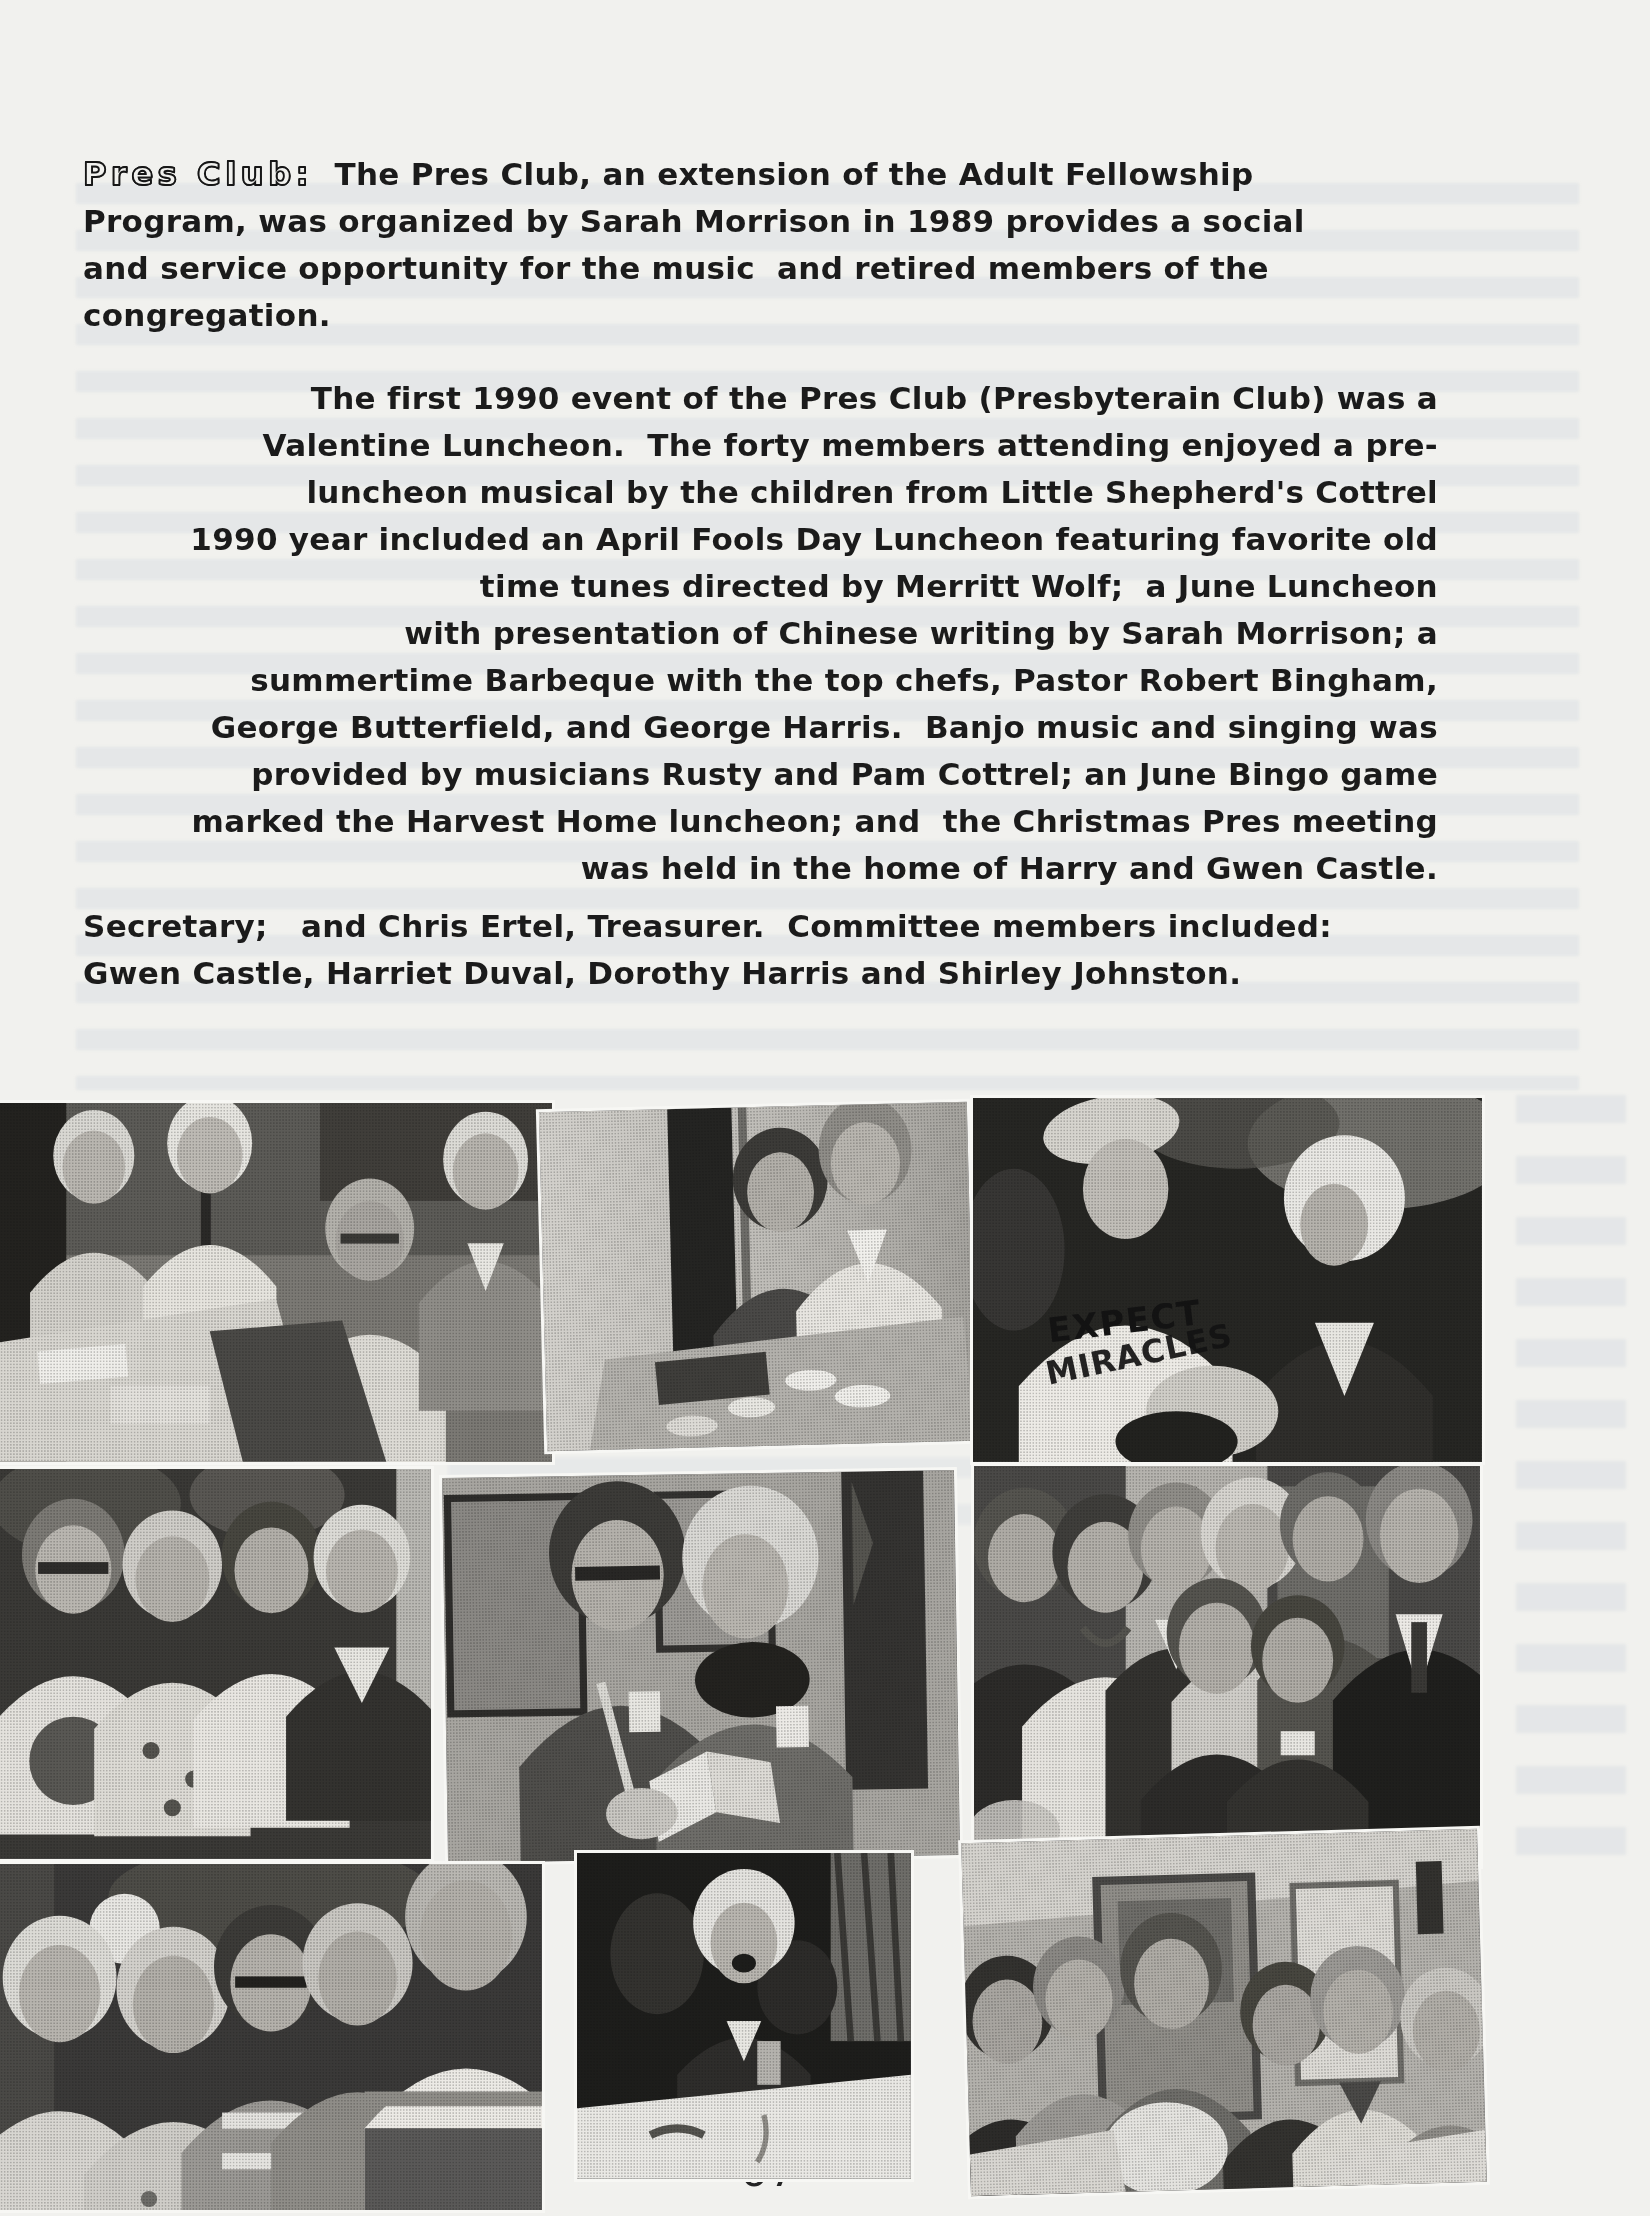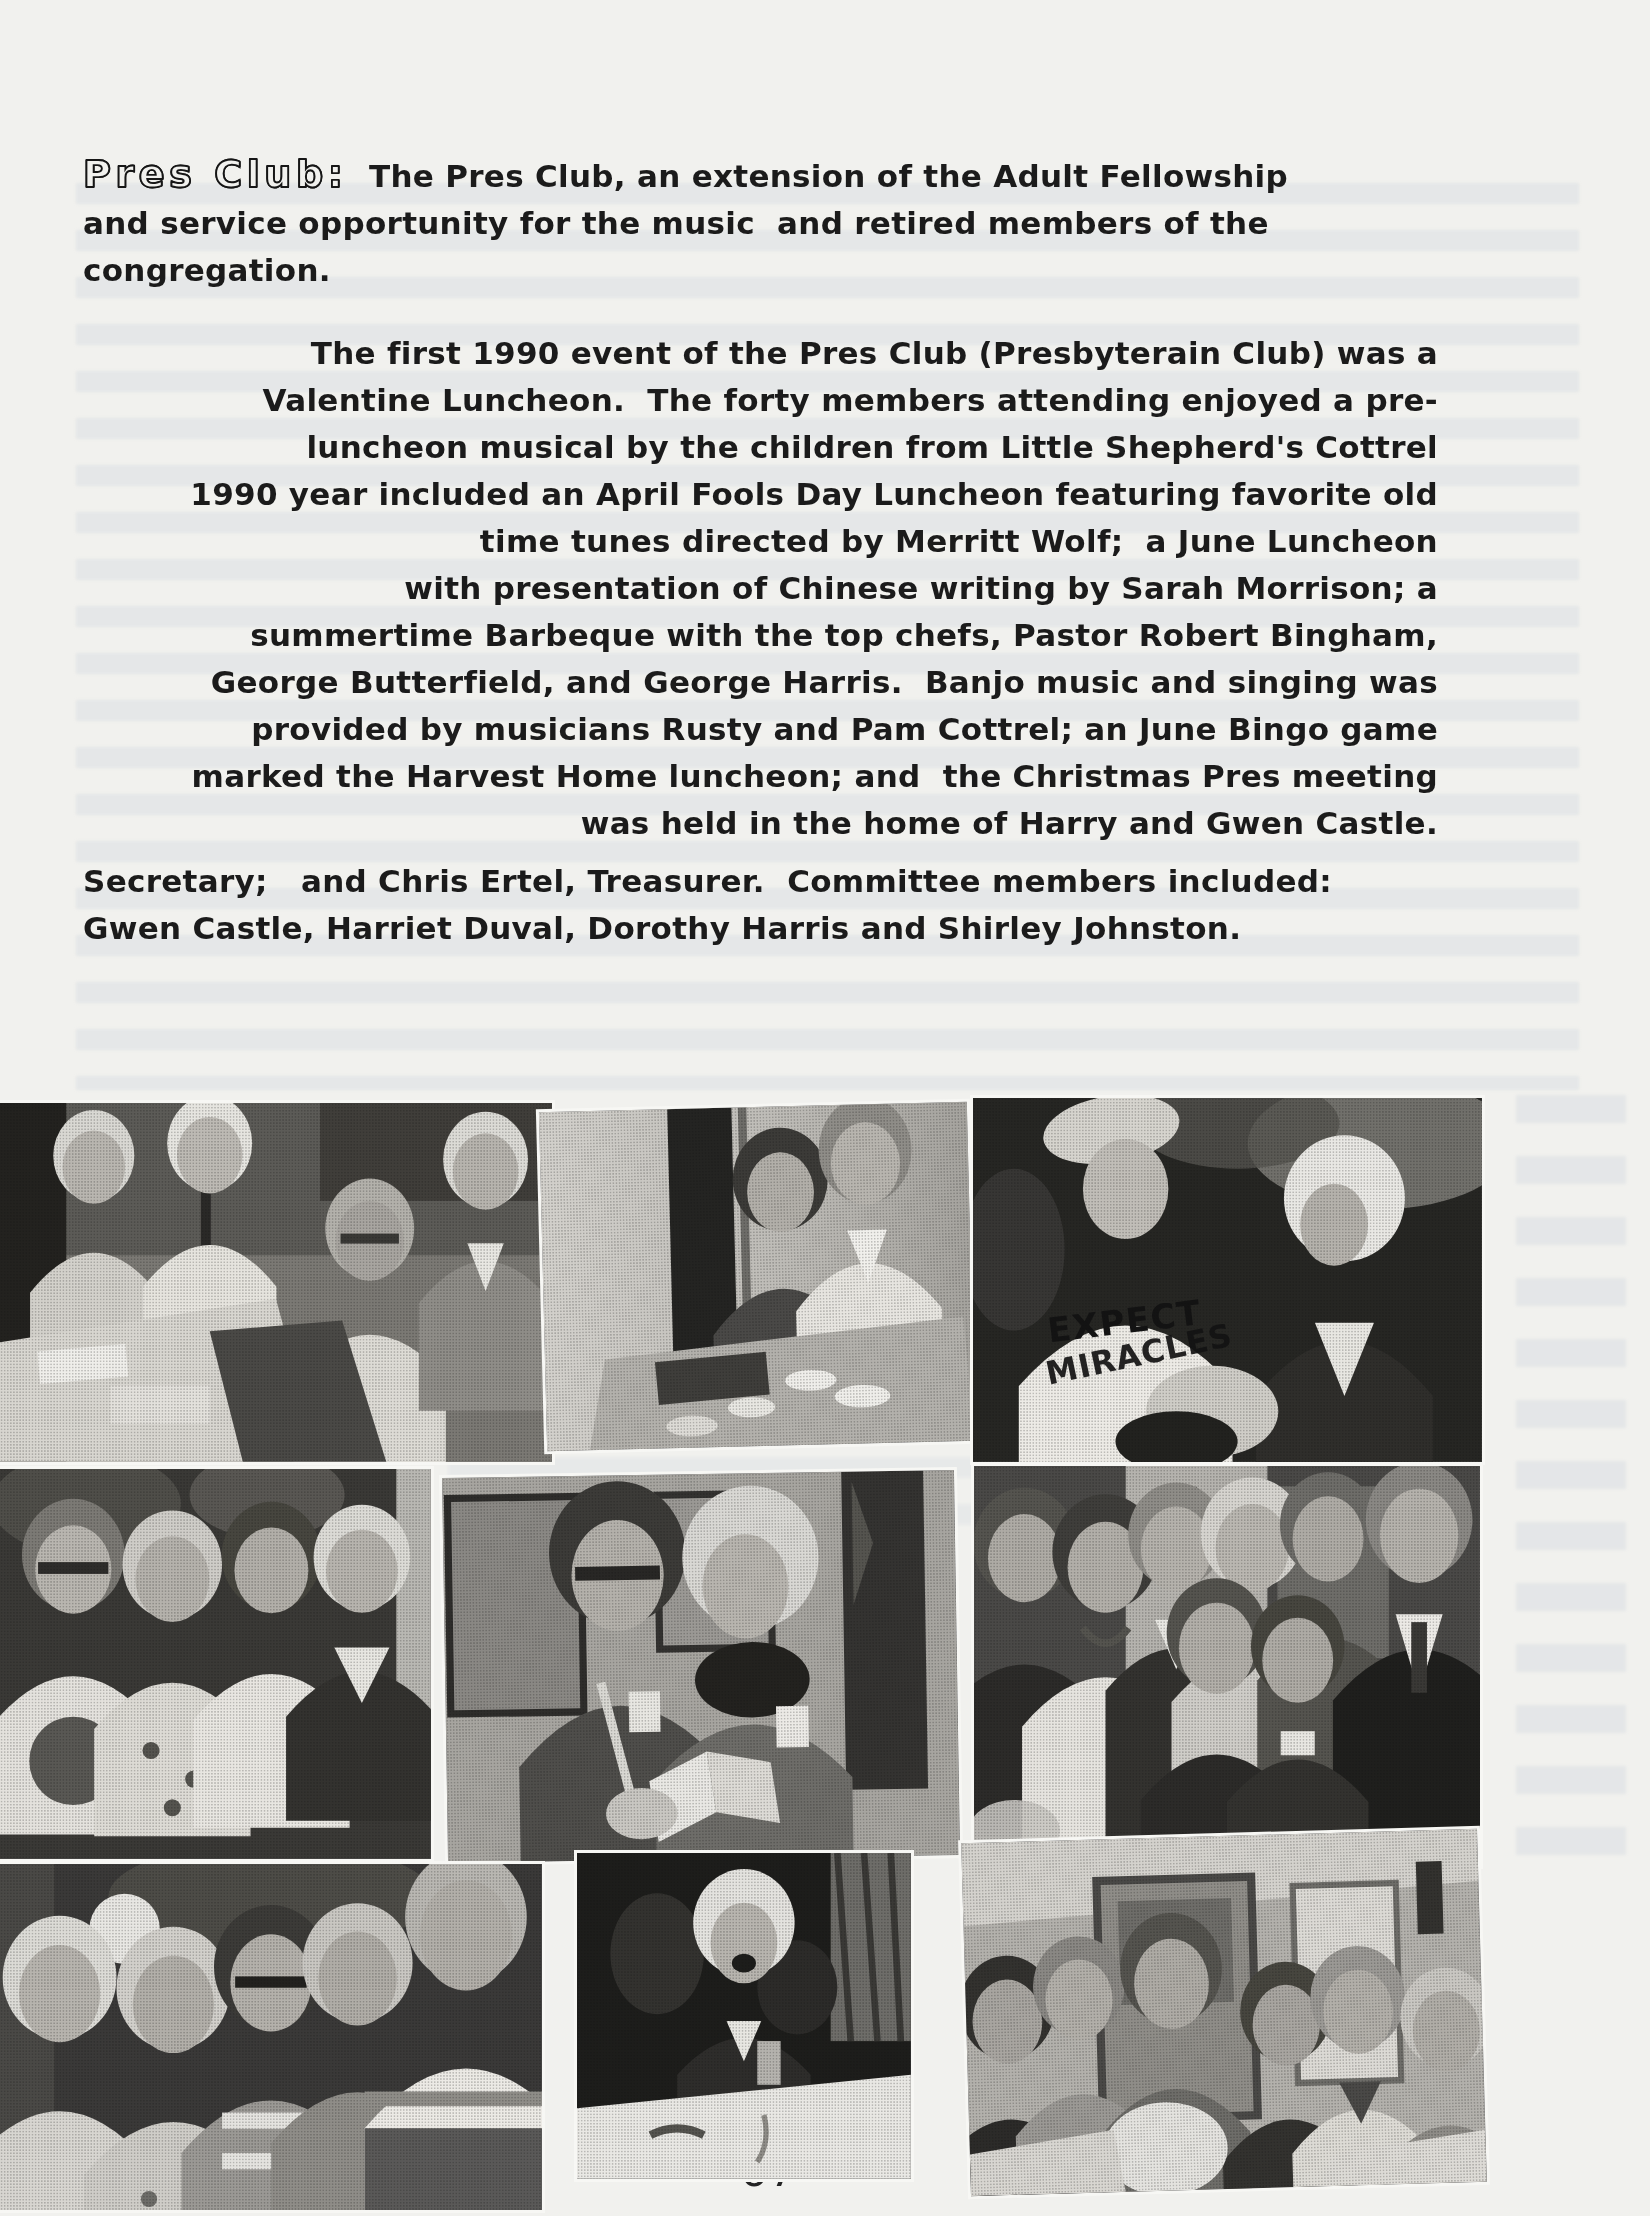--- a/index.html
+++ b/index.html
@@ -16,21 +16,21 @@
     filter:blur(1.5px); pointer-events:none;
   }
   .bleed.vstrip{background:repeating-linear-gradient(180deg, rgba(201,208,217,.7) 0 28px, rgba(201,208,217,0) 28px 61px);}
   
   .text{position:absolute; left:83px; top:151px; width:1355px; z-index:2; font-weight:700;}
   .line{line-height:47px; font-size:31px; white-space:pre; letter-spacing:0.3px;}
   .p2{margin-top:36px;text-align:right;}
   .p3{margin-top:11.2px;}
   .p2 .line:first-child{text-indent:60px;}
   .outline{
-    font-size:38px; letter-spacing:4.6px; color:#f1f1ee;
+    font-size:32px; letter-spacing:4.6px; color:#f1f1ee;
     -webkit-text-stroke:1.8px #161616;
     text-shadow:0 0 0.5px #161616, 1px 0 0 #161616, -1px 0 0 #161616, 0 1px 0 #161616, 0 -1px 0 #161616;
     margin-right:21.4px;
   }
   
   .photo{position:absolute; z-index:3; background:#f7f7f4; padding:3.1px; box-sizing:border-box;}
   .ph{position:relative; width:100%; height:100%; overflow:hidden; background:#777;}
   .ph svg{position:absolute; inset:0; width:100%; height:100%; display:block;}
   .ht{position:absolute; inset:0; background-image:radial-gradient(rgba(15,15,15,.22) 0.6px, rgba(0,0,0,0) 0.8px); background-size:3.1px 3.1px; pointer-events:none;}
   .shirt{
@@ -49,20 +49,21 @@
 <div class="page">
 
   <div class="bleed" style="left:76px; top:183px; width:1503px; height:907px;"></div>
   <div class="bleed vstrip" style="left:1516px; top:1095px; width:110px; height:764px; opacity:.45;"></div>
   <div class="bleed" style="left:448px; top:1457px; width:530px; height:71px; opacity:.4;"></div>
 
   <div class="text">
     <div class="para p1">
       <div class="line"><span class="outline">Pres Club:</span><span>The Pres Club, an extension of the Adult Fellowship</span></div>
       <div>
+          <div class="line">Program, was organized by Sarah Morrison in 1989 provides a social</div>
           <div class="line">and service opportunity for the music  and retired members of the</div>
           <div class="line">congregation.</div>
         </div>
     </div>
     <div class="para p2">
         <div class="line">The first 1990 event of the Pres Club (Presbyterain Club) was a</div>
         <div class="line">Valentine Luncheon.  The forty members attending enjoyed a pre-</div>
         <div class="line">luncheon musical by the children from Little Shepherd's Cottrel</div>
         <div class="line">1990 year included an April Fools Day Luncheon featuring favorite old</div>
         <div class="line">time tunes directed by Merritt Wolf;  a June Luncheon</div>

